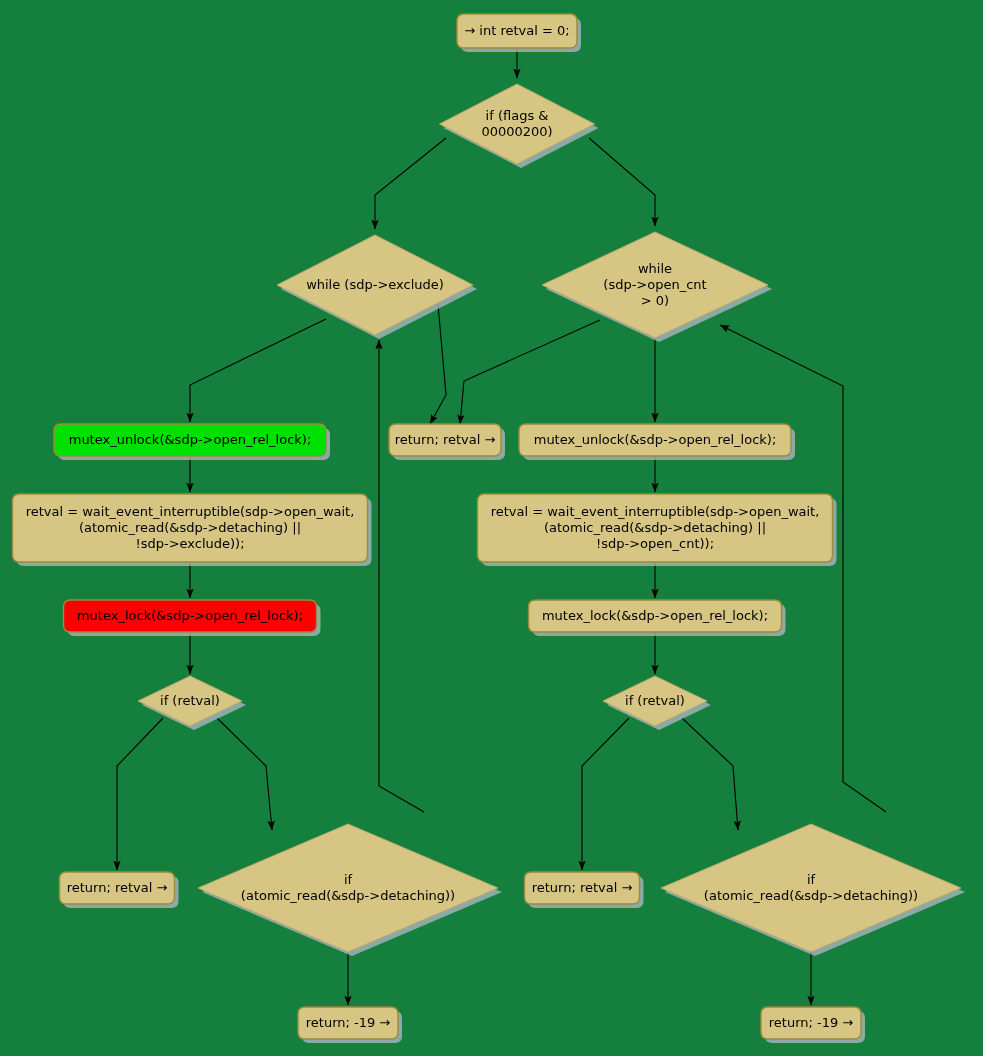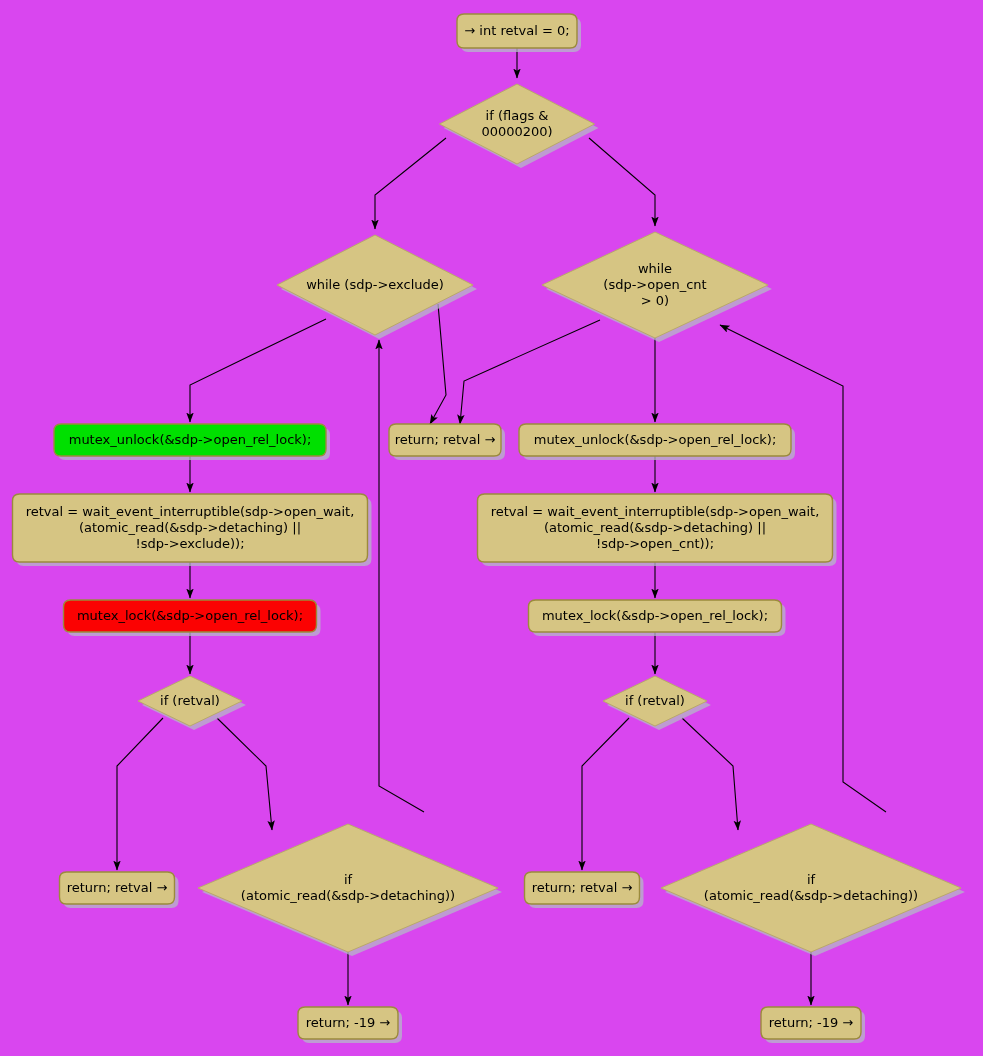--- a/index.html
+++ b/index.html
@@ -11,21 +11,21 @@
   body {
     width: 983px;
     height: 1056px;
     font-family: "DejaVu Sans", sans-serif;
     overflow: hidden;
   }
   #cfg-root {
     position: relative;
     width: 983px;
     height: 1056px;
-    background: #d946ef;
+    background: #15803d;
   }
   svg#cfg-svg {
     position: absolute;
     top: 0;
     left: 0;
     width: 983px;
     height: 1056px;
     display: block;
   }
   .node-text {

